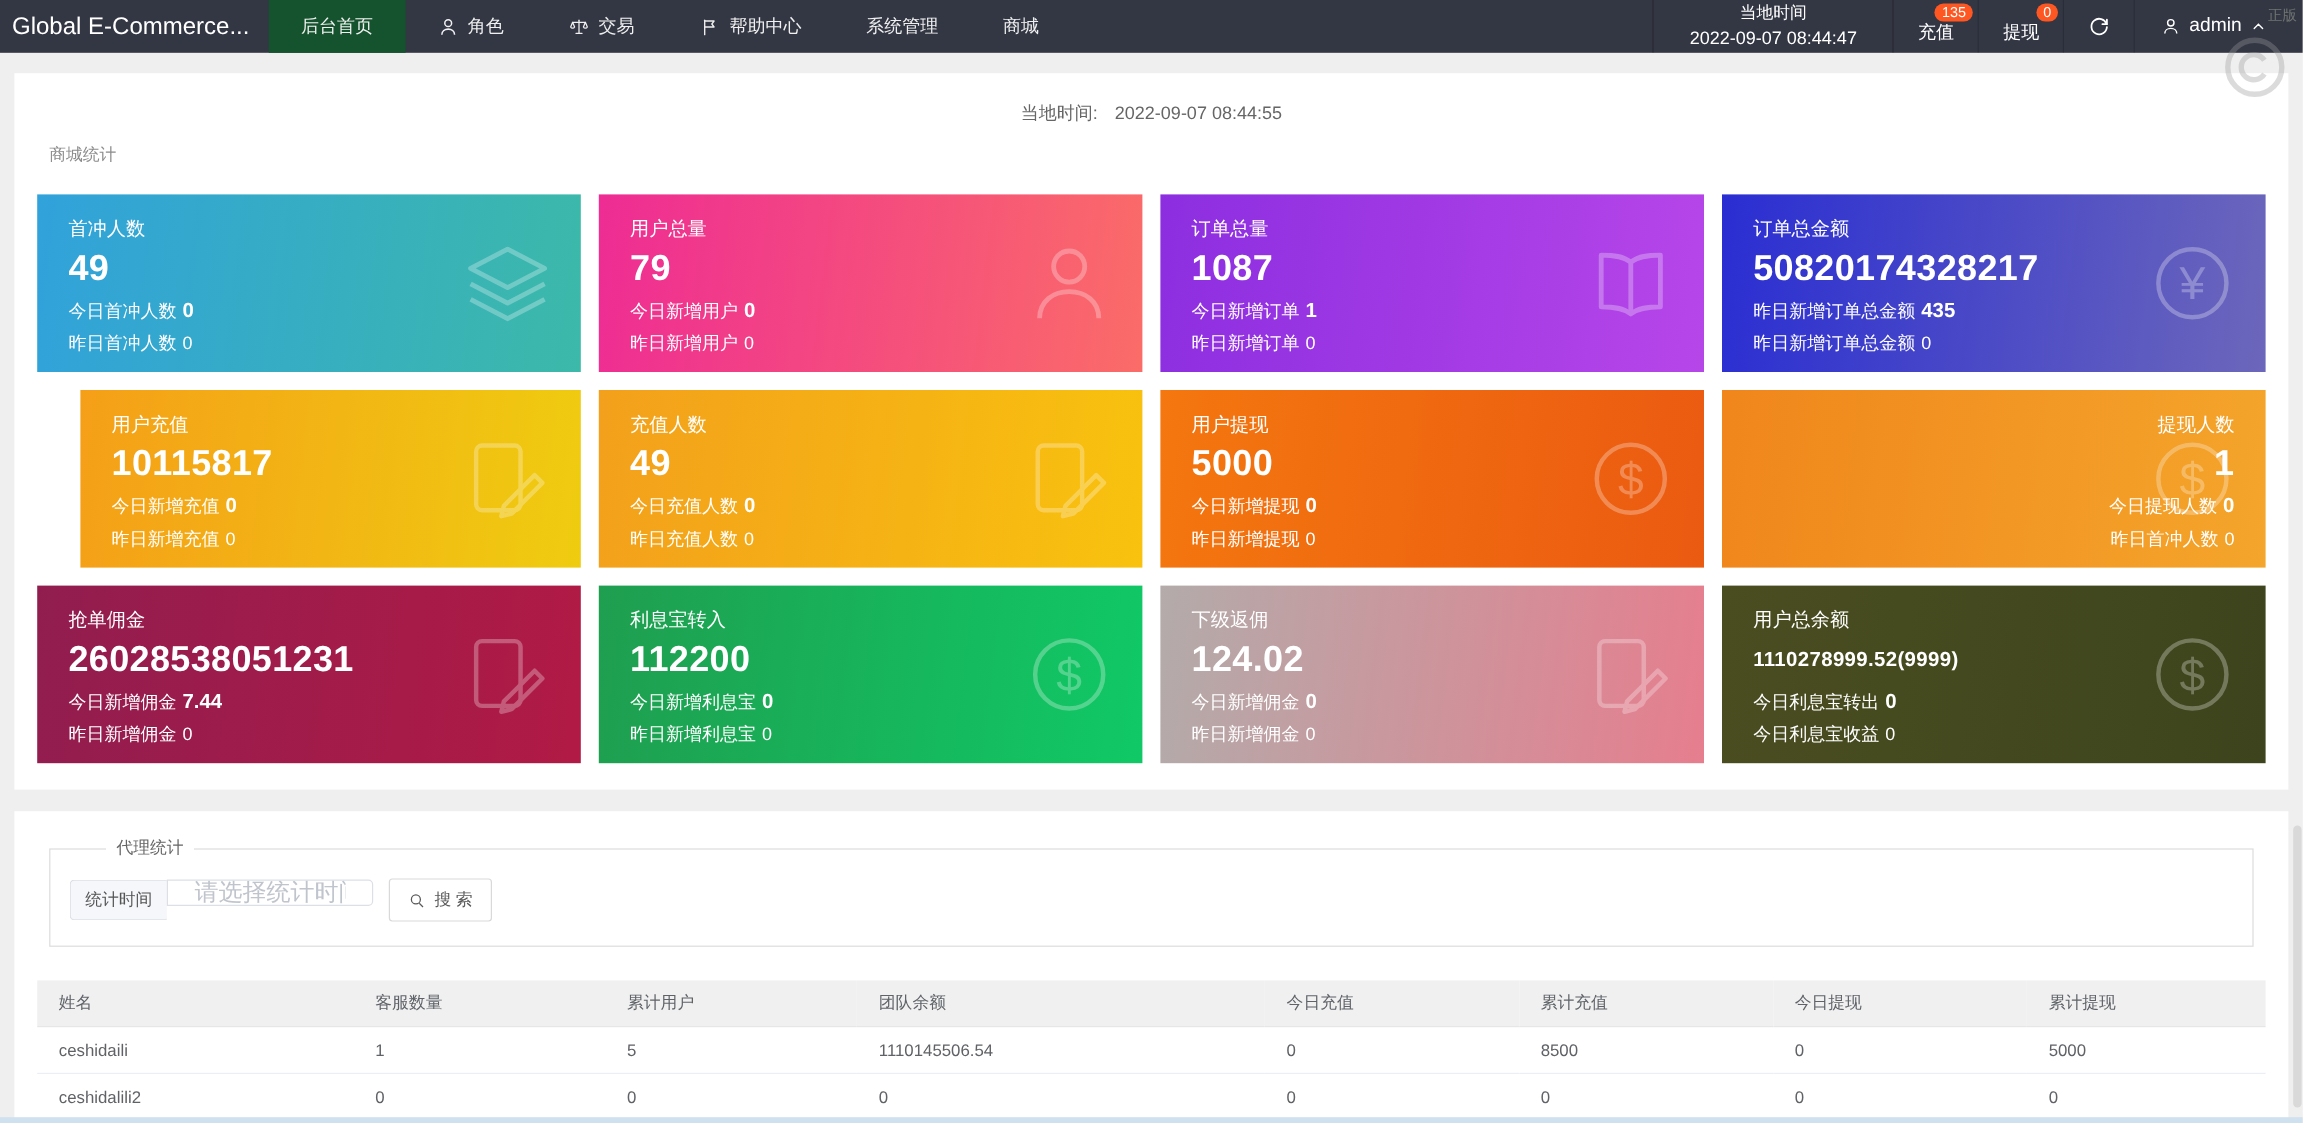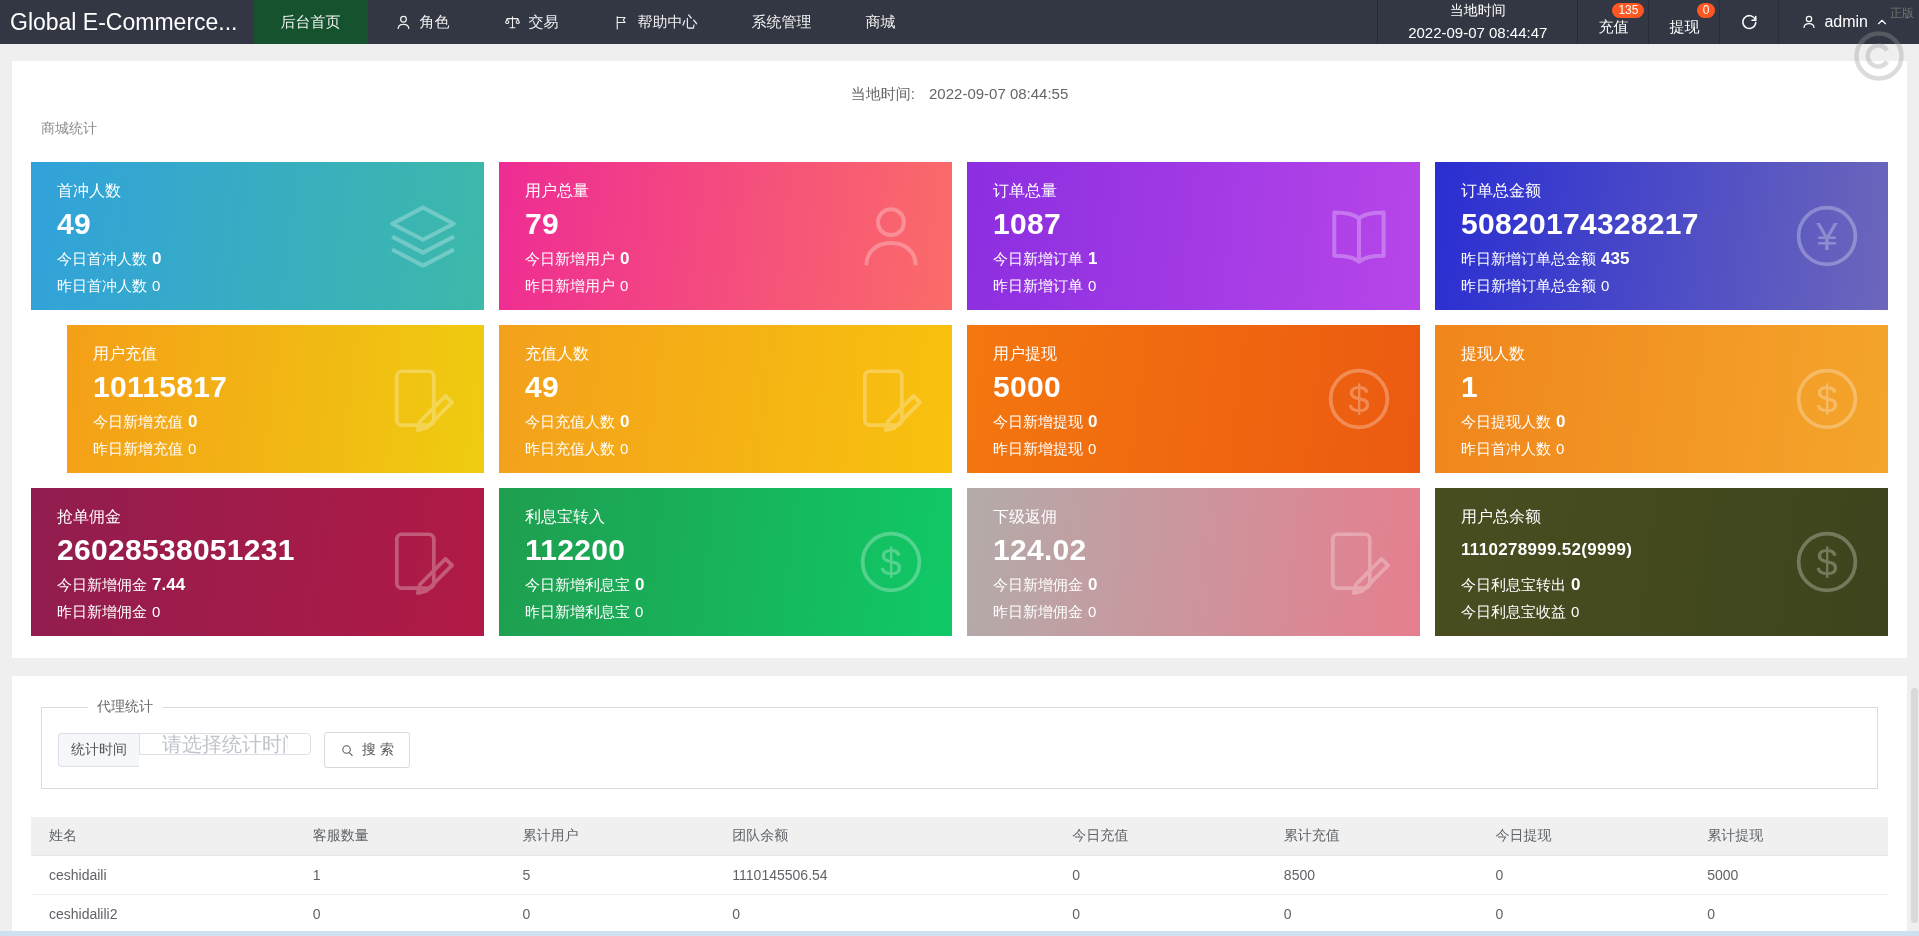--- a/index.html
+++ b/index.html
@@ -12,21 +12,21 @@
   }
   svg { display:block; }
 
   
   .navbar {
     height:44px; background:#333744; color:#fff;
     display:flex; align-items:stretch; position:relative; z-index:8;
   }
   .logo {
     display:flex; align-items:center; padding:0 16px 0 10px;
-    font-size:23px; color:#fff; white-space:nowrap;
+    font-size:20px; color:#fff; white-space:nowrap;
   }
   .nav-menu { display:flex; list-style:none; margin:0; padding:0; }
   .nav-item {
     display:flex; align-items:center; gap:8px; padding:0 27px;
     font-size:15px; color:#f0f0f0; cursor:pointer; white-space:nowrap;
   }
   .nav-item.active { background:#14532d; }
   .nav-ic svg { width:17px; height:17px; }
   .nav-right { margin-left:auto; display:flex; align-items:stretch; }
   .time-block {
@@ -300,21 +300,21 @@
         <div class="card-value">5000</div>
         <div class="card-line today"><span class="l">今日新增提现</span><span class="v">0</span></div>
         <div class="card-line yesterday"><span class="l">昨日新增提现</span><span class="v">0</span></div>
         <div class="card-icon">
           <svg viewBox="0 0 24 24" fill="none" stroke="currentColor" stroke-width="1.2">
             <circle cx="12" cy="12" r="9.2"></circle>
             <text x="12" y="16.4" font-size="12.5" text-anchor="middle" fill="currentColor" stroke="none">$</text>
           </svg>
         </div>
       </div>
-      <div class="card" style="background: linear-gradient(97deg, rgb(240, 134, 28), rgb(244, 165, 43));">
+      <div class="card" style="background: linear-gradient(97deg, rgb(240, 134, 28), rgb(244, 165, 43)); text-align: right;">
         <div class="card-title">提现人数</div>
         <div class="card-value">1</div>
         <div class="card-line today"><span class="l">今日提现人数</span><span class="v">0</span></div>
         <div class="card-line yesterday"><span class="l">昨日首冲人数</span><span class="v">0</span></div>
         <div class="card-icon">
           <svg viewBox="0 0 24 24" fill="none" stroke="currentColor" stroke-width="1.2">
             <circle cx="12" cy="12" r="9.2"></circle>
             <text x="12" y="16.4" font-size="12.5" text-anchor="middle" fill="currentColor" stroke="none">$</text>
           </svg>
         </div>

